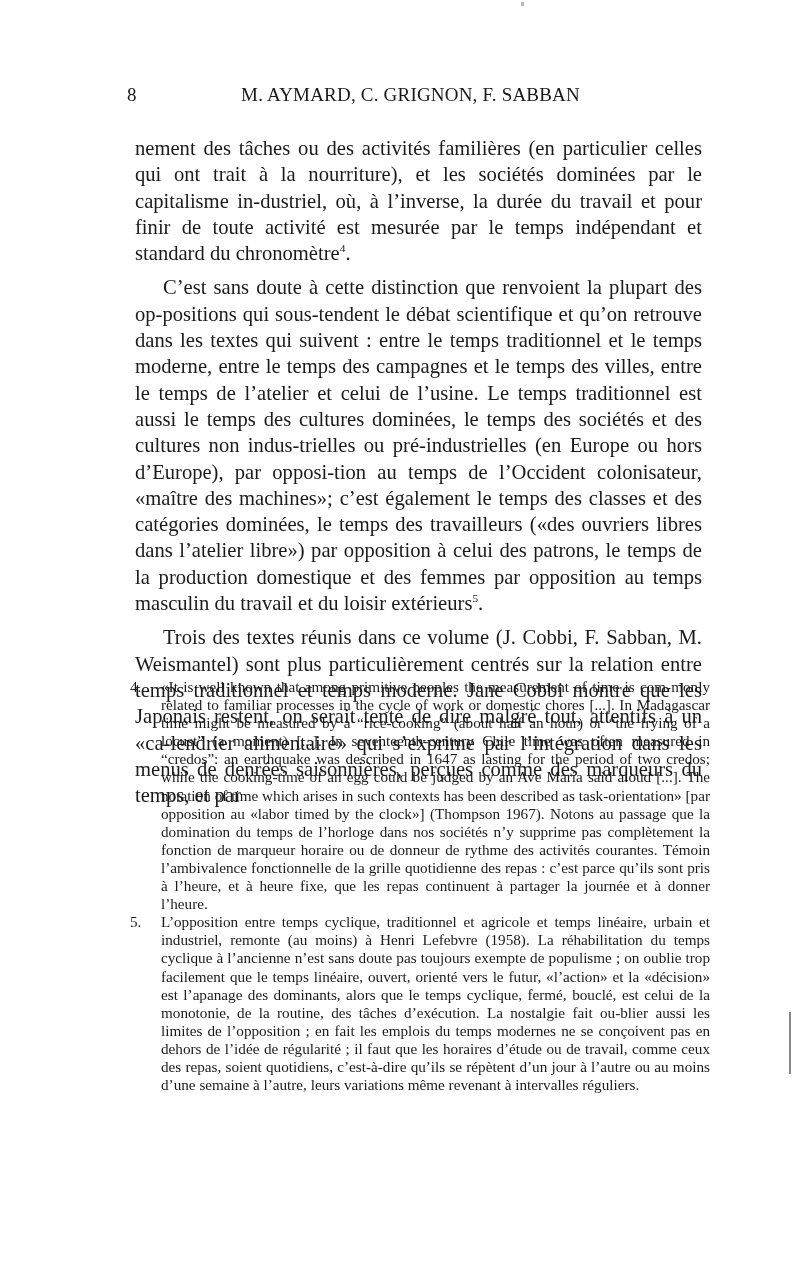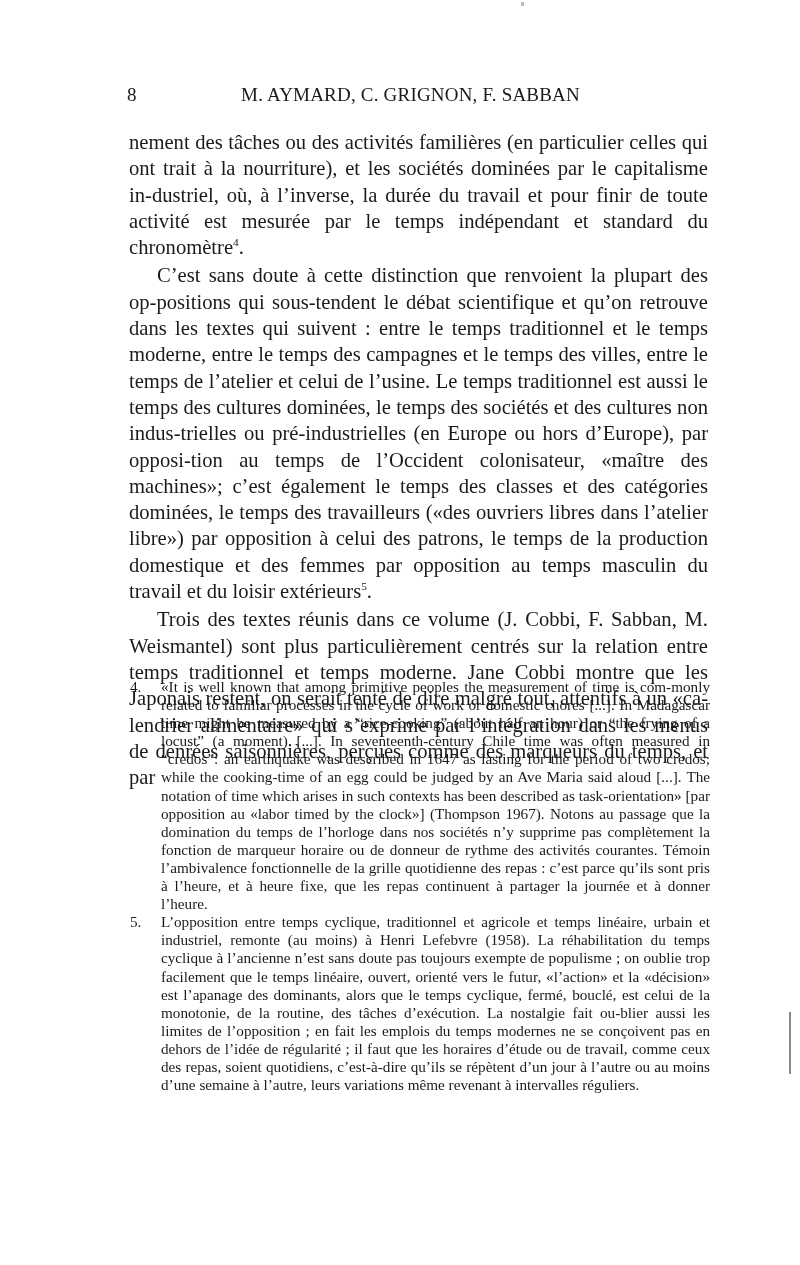--- a/index.html
+++ b/index.html
@@ -5,21 +5,21 @@
   html, body { margin: 0; padding: 0; background: #ffffff; }
   body { width: 800px; height: 1265px; position: relative; overflow: hidden;
          font-family: "Liberation Serif", "DejaVu Serif", serif; color: #1a1a1a; }
   .page { position: absolute; left: 0; top: 0; width: 800px; height: 1265px; }
   .running-head { position: absolute; top: 80px; left: 127px; width: 583px; height: 30px;
                   font-size: 19px; line-height: 30px; }
   .page-number { position: absolute; left: 0; top: 0; }
   .header-authors { position: absolute; left: 0; right: 16px; text-align: center; letter-spacing: 0.2px; }
   .body-text { position: absolute; top: 127px; left: 127px; width: 583px;
                font-size: 20.6px; line-height: 26.3px; text-align: justify; hyphens: manual; }
-  .body-text p { margin: 2px; }
+  .body-text p { margin: 8px; }
   .body-text p.indent { text-indent: 28px; }
   sup { font-size: 0.55em; line-height: 0; vertical-align: 0.75em; }
   .footnotes { position: absolute; top: 678px; left: 127px; width: 583px;
                font-size: 15.2px; line-height: 18.1px; text-align: justify; }
   .footnote { position: relative; padding-left: 34px; margin: 0; }
   .fn-num { position: absolute; left: 3px; top: 0; }
   .edge-mark { position: absolute; left: 789px; top: 1012px; width: 2px; height: 62px; background: #888; }
   .top-mark { position: absolute; left: 521px; top: 2px; width: 3px; height: 4px; background: #bbb; }
 </style>
 </head>

